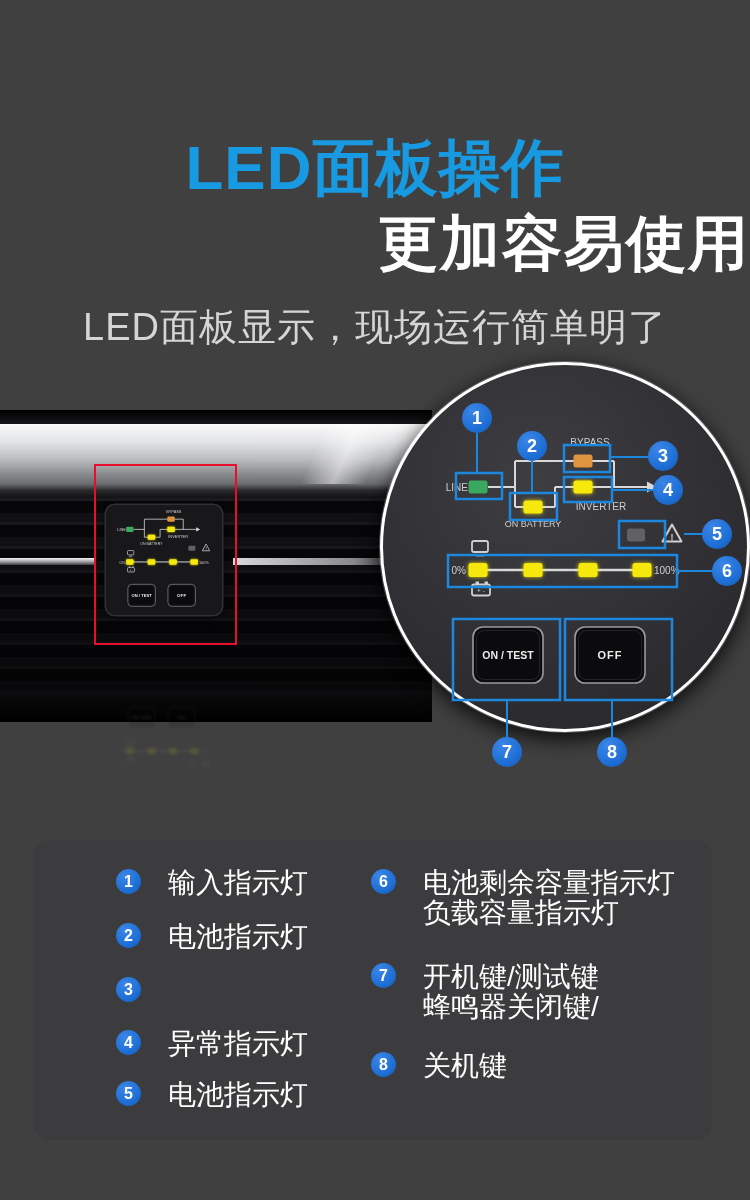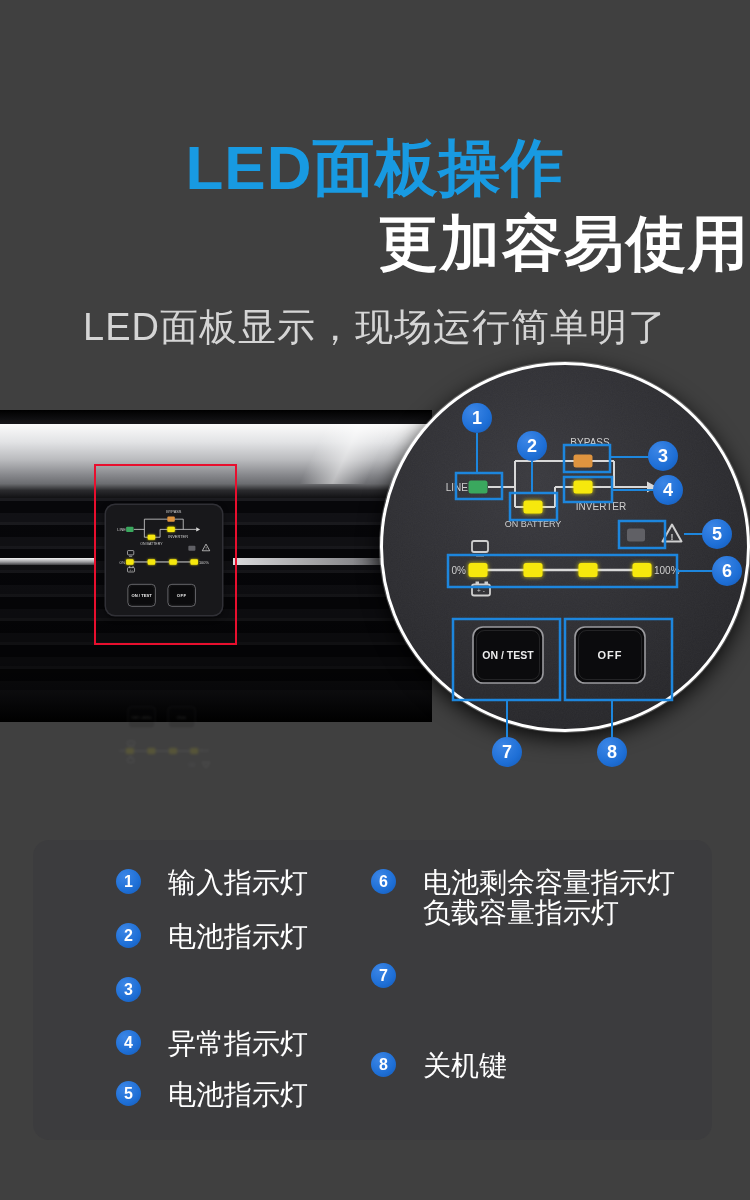--- a/index.html
+++ b/index.html
@@ -341,20 +341,22 @@
     <div class="l-item" style="left:338px;top:28px">
       <span class="l-num">6</span>
       <span class="l-text">
         <span style="display:block">电池剩余容量指示灯</span>
         <span style="display:block">负载容量指示灯</span>
       </span>
     </div>
     <div class="l-item" style="left:338px;top:122px">
       <span class="l-num">7</span>
       <span class="l-text">
+        <span style="display:block">开机键/测试键</span>
+        <span style="display:block">蜂鸣器关闭键/</span>
       </span>
     </div>
     <div class="l-item" style="left:338px;top:211px">
       <span class="l-num">8</span>
       <span class="l-text">关机键</span>
     </div>
   </div>
 
 </div>
 

